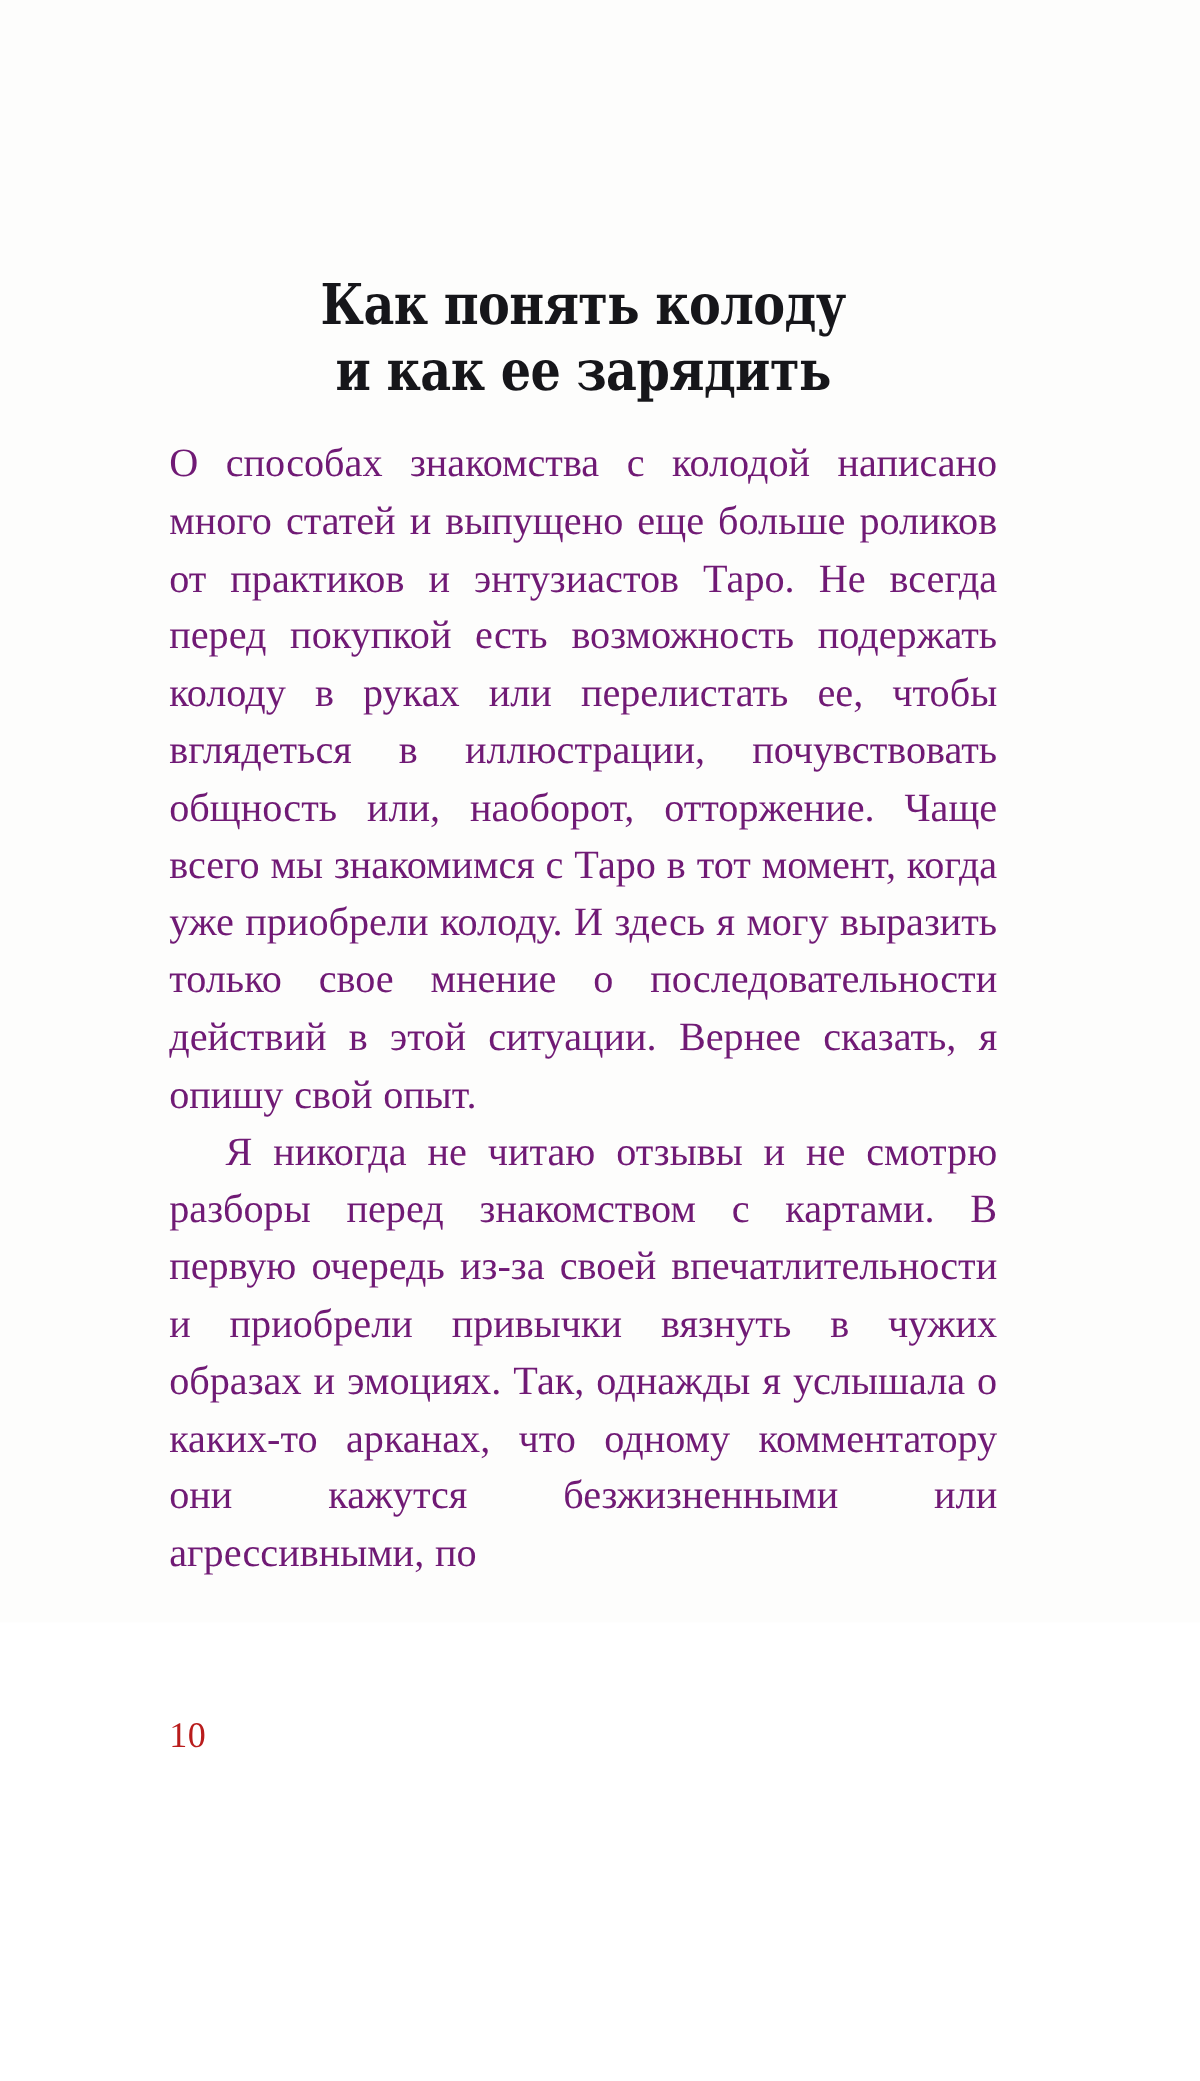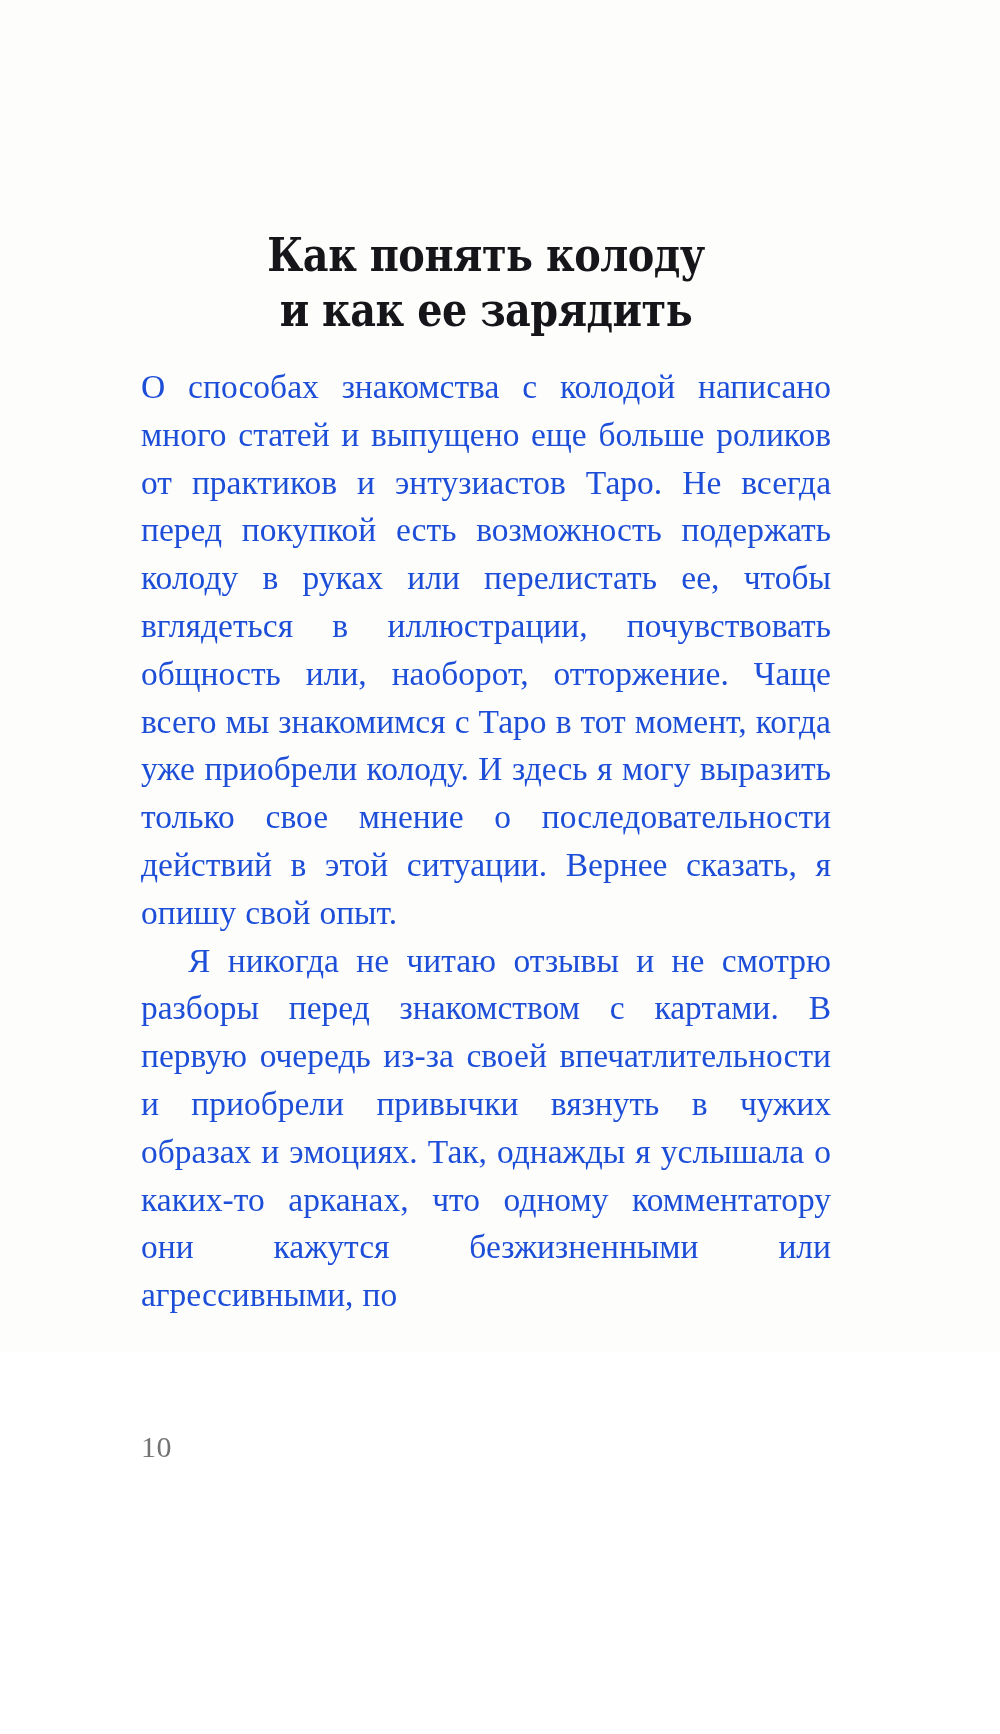--- a/index.html
+++ b/index.html
@@ -57,34 +57,34 @@
     top: 363px;
     left: 0;
     width: 690px;
   }
   p.para {
     margin: 0;
     text-align: justify;
     text-justify: inter-word;
     font-size: 33.5px;
     line-height: 47.8px;
-    color: #1d4ed8;
+    color: #701a75;
     hyphens: manual;
     word-spacing: 0.02em;
   }
   p.para.indented {
     text-indent: 47px;
   }
   .folio {
     position: absolute;
     left: 141px;
     top: 1432px;
     font-size: 30px;
     line-height: 1;
-    color: #737373;
+    color: #b91c1c;
     letter-spacing: 0.5px;
   }
 </style>
 </head>
 <body>
 
 <div class="page">
   <div class="page-inner">
 
     <h1 class="chapter-heading">

